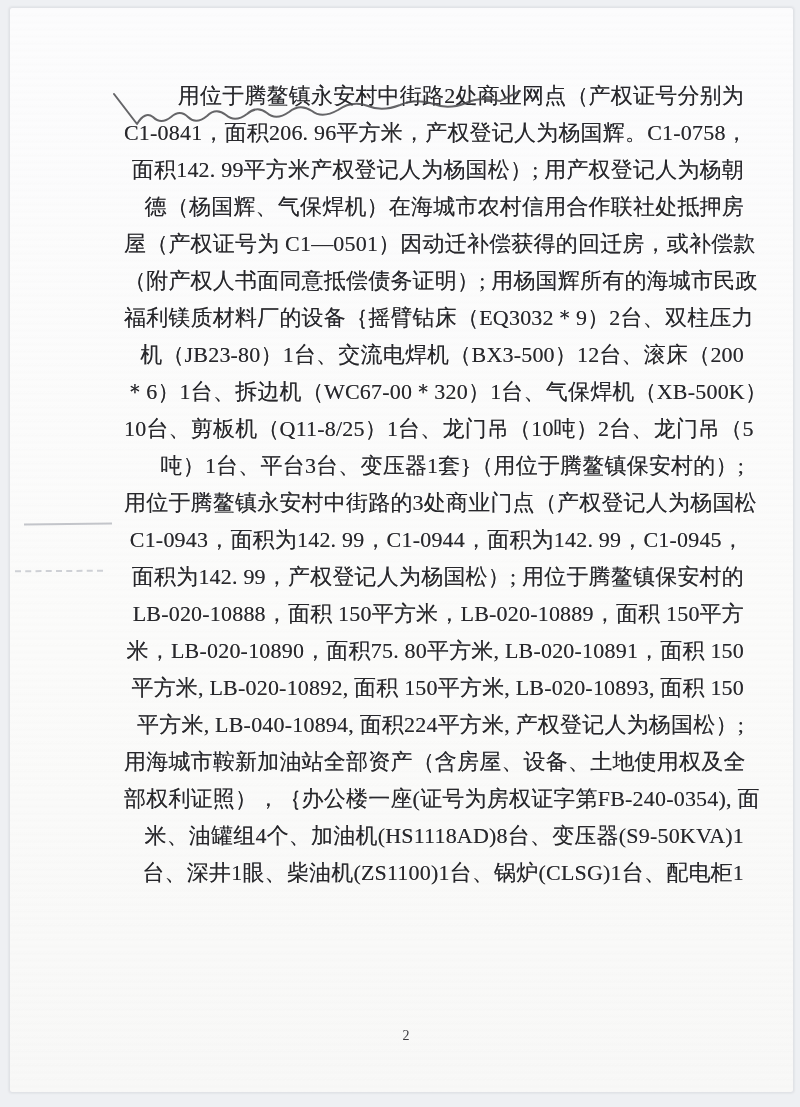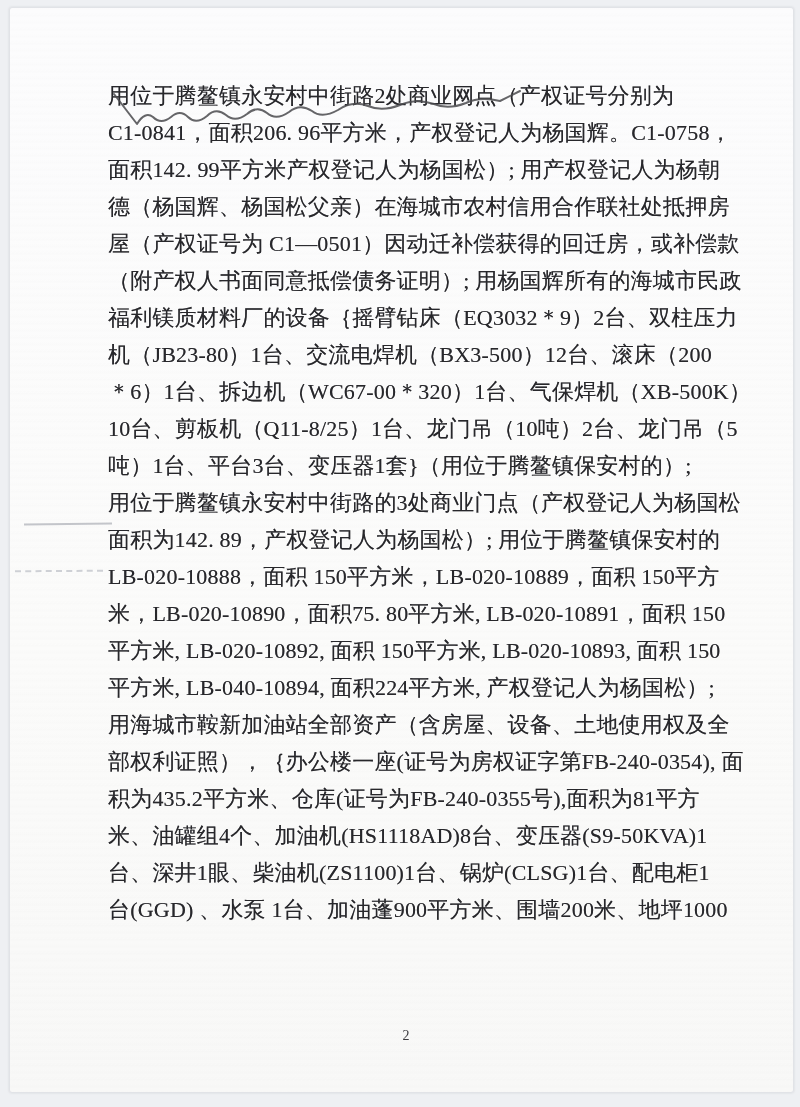--- a/index.html
+++ b/index.html
@@ -28,22 +28,23 @@
     background:repeating-linear-gradient(
       180deg,
       rgba(0,0,0,0.006) 0px,
       rgba(255,255,255,0) 3px,
       rgba(0,0,0,0.004) 7px
     );
     pointer-events:none;
   }
   .textblock{
     position:absolute;
-    left:108px;top:77px;
+    left:124px;top:77px;
     width:620px;
+    text-align:right;
   }
   .line{
     height:37px;
     line-height:37px;
     font-size:22px;
     color:#27272b;
     white-space:nowrap;
     letter-spacing:0.2px;
     text-shadow:0 0 0.5px rgba(40,40,45,0.55);
   }
@@ -80,40 +81,39 @@
 </head>
 <body>
 
 <div class="canvas">
   <div class="page"></div>
 
   <div class="textblock">
     <div class="line">用位于腾鳌镇永安村中街路2处商业网点（产权证号分别为</div>
     <div class="line">C1-0841，面积206. 96平方米，产权登记人为杨国辉。C1-0758，</div>
     <div class="line">面积142. 99平方米产权登记人为杨国松）; 用产权登记人为杨朝</div>
-    <div class="line">德（杨国辉、杨国松父亲）在海城市农村信用合作联社处抵押房</div>
+    <div class="line">德（杨国辉、气保焊机）在海城市农村信用合作联社处抵押房</div>
     <div class="line">屋（产权证号为 C1—0501）因动迁补偿获得的回迁房，或补偿款</div>
     <div class="line">（附产权人书面同意抵偿债务证明）; 用杨国辉所有的海城市民政</div>
     <div class="line">福利镁质材料厂的设备｛摇臂钻床（EQ3032＊9）2台、双柱压力</div>
     <div class="line">机（JB23-80）1台、交流电焊机（BX3-500）12台、滚床（200</div>
     <div class="line">＊6）1台、拆边机（WC67-00＊320）1台、气保焊机（XB-500K）</div>
     <div class="line">10台、剪板机（Q11-8/25）1台、龙门吊（10吨）2台、龙门吊（5</div>
     <div class="line">吨）1台、平台3台、变压器1套}（用位于腾鳌镇保安村的）;</div>
     <div class="line">用位于腾鳌镇永安村中街路的3处商业门点（产权登记人为杨国松</div>
-    <div class="line">面积为142. 89，产权登记人为杨国松）; 用位于腾鳌镇保安村的</div>
+    <div class="line">C1-0943，面积为142. 99，C1-0944，面积为142. 99，C1-0945，</div>
+    <div class="line">面积为142. 99，产权登记人为杨国松）; 用位于腾鳌镇保安村的</div>
     <div class="line">LB-020-10888，面积 150平方米，LB-020-10889，面积 150平方</div>
     <div class="line">米，LB-020-10890，面积75. 80平方米, LB-020-10891，面积 150</div>
     <div class="line">平方米, LB-020-10892, 面积 150平方米, LB-020-10893, 面积 150</div>
     <div class="line">平方米, LB-040-10894, 面积224平方米, 产权登记人为杨国松）;</div>
     <div class="line">用海城市鞍新加油站全部资产（含房屋、设备、土地使用权及全</div>
     <div class="line">部权利证照），｛办公楼一座(证号为房权证字第FB-240-0354), 面</div>
-    <div class="line">积为435.2平方米、仓库(证号为FB-240-0355号),面积为81平方</div>
     <div class="line">米、油罐组4个、加油机(HS1118AD)8台、变压器(S9-50KVA)1</div>
     <div class="line">台、深井1眼、柴油机(ZS1100)1台、锅炉(CLSG)1台、配电柜1</div>
-    <div class="line">台(GGD) 、水泵 1台、加油蓬900平方米、围墙200米、地坪1000</div>
   </div>
 
   <svg class="wavy-svg" viewBox="0 0 800 1107" xmlns="http://www.w3.org/2000/svg">
     <path d="M 114 94
              L 137 124
              Q 145 111 153 117
              Q 161 125 171 117
              Q 180 109 188 117
              Q 196 125 207 116
              Q 216 107 226 115

